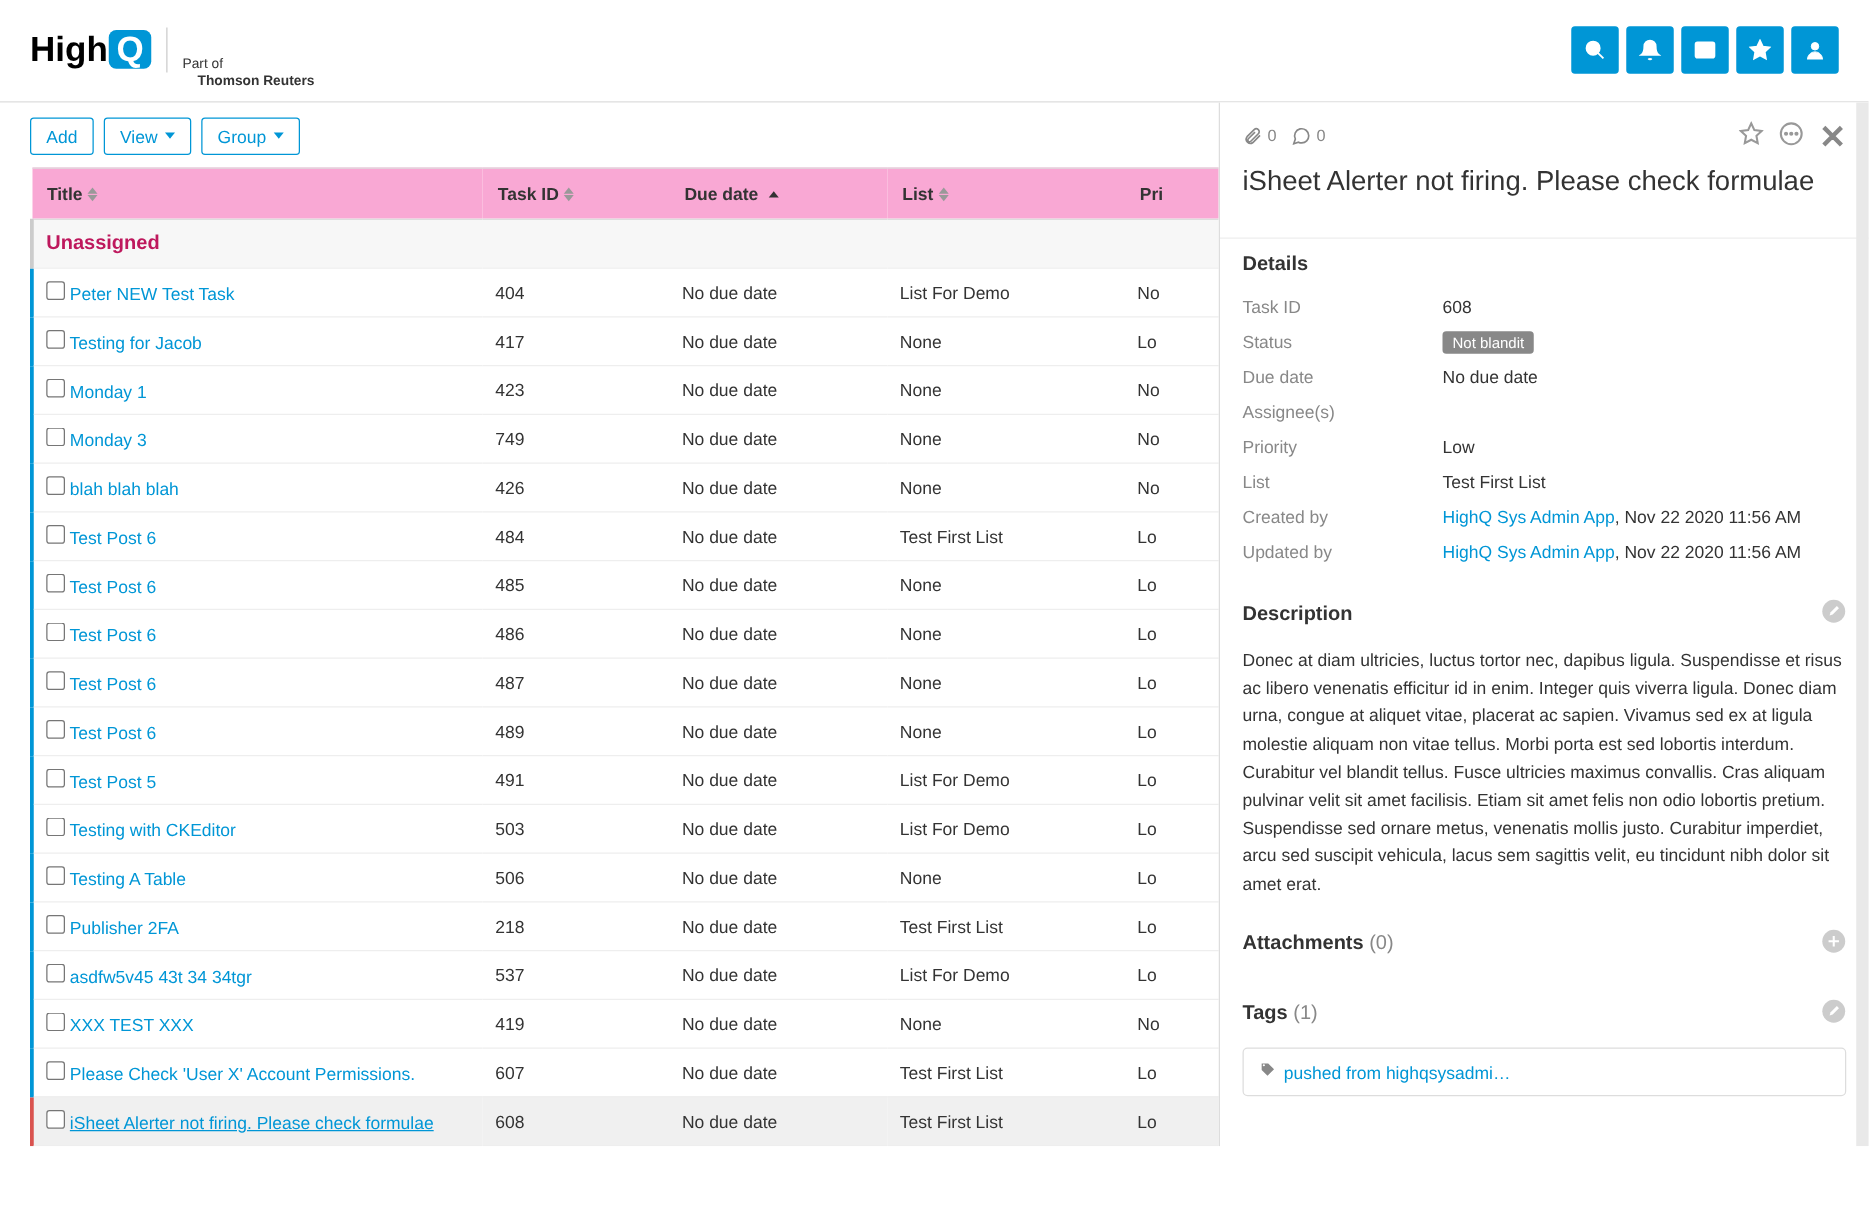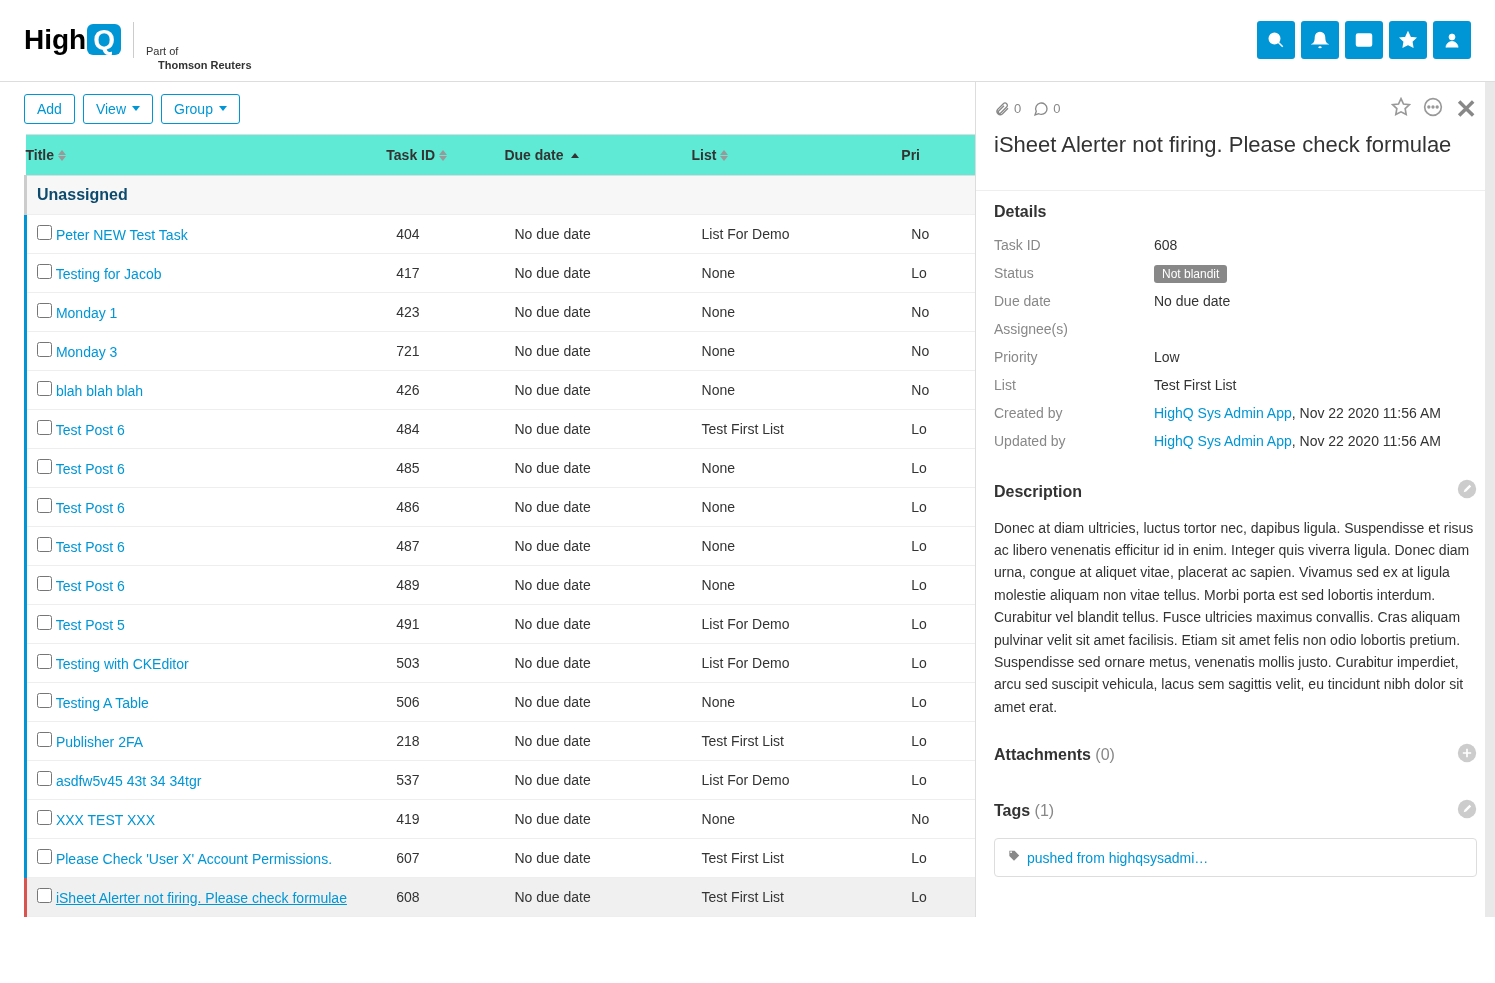--- a/index.html
+++ b/index.html
@@ -16,26 +16,26 @@
 .top-btn { width: 38px; height: 38px; background: #0096d6; color: #fff; display: flex; align-items: center; justify-content: center; border-radius: 3px; cursor: pointer; }
 .top-btn svg { width: 18px; height: 18px; fill: #fff; stroke: #fff; }
 
 .main-wrap { display: flex; position: relative; justify-content: center; }
 .left-pane { flex: 1; padding: 12px 0 0 24px; min-width: 0; }
 .toolbar { display: flex; gap: 8px; margin-bottom: 10px; }
 .tool-btn { border: 1px solid #0096d6; color: #0096d6; background: #fff; padding: 6px 12px; border-radius: 3px; font-size: 14px; cursor: pointer; display: inline-flex; align-items: center; gap: 4px; }
 .caret { width: 0; height: 0; border-left: 4px solid transparent; border-right: 4px solid transparent; border-top: 5px solid #0096d6; margin-left: 2px; }
 
 .table { width: 100%; border-collapse: collapse; }
-.table th { text-align: left; background: #5eead4; padding: 12px 0; font-weight: 600; font-size: 14px; border-top: 1px solid #ddd; border-bottom: 1px solid #ddd; color: #333; }
+.table th { text-align: left; background: #f9a8d4; padding: 12px 12px; font-weight: 600; font-size: 14px; border-top: 1px solid #ddd; border-bottom: 1px solid #ddd; color: #333; }
 .table th .sort-icons { display: inline-flex; flex-direction: column; margin-left: 4px; vertical-align: middle; }
 .si-up { width: 0; height: 0; border-left: 4px solid transparent; border-right: 4px solid transparent; border-bottom: 5px solid #999; margin-bottom: 1px; }
 .si-down { width: 0; height: 0; border-left: 4px solid transparent; border-right: 4px solid transparent; border-top: 5px solid #999; }
 .si-up.active { border-bottom-color: #333; }
-.group-row td { background: #f7f7f7; font-weight: 700; font-size: 16px; color: #0c4a6e; padding: 10px 12px; border-bottom: 1px solid #ddd; }
+.group-row td { background: #f7f7f7; font-weight: 700; font-size: 16px; color: #be185d; padding: 10px 12px; border-bottom: 1px solid #ddd; }
 .table tbody tr { border-left: 3px solid #0096d6; }
 .table tbody tr.selected { background: #f0f0f0; border-left-color: #d9534f; }
 .table tbody tr.group-row { border-left: 3px solid #ccc; }
 .table td { padding: 10px 10px; border-bottom: 1px solid #eee; vertical-align: middle; }
 .row-cb { width: 30px; }
 .row-cb input { width: 15px; height: 15px; }
 .title-link { color: #0096d6; text-decoration: none; }
 .selected .title-link { text-decoration: underline; }
 .col-title { width: 38%; }
 
@@ -166,21 +166,21 @@
           </tr>
           <tr>
             <td class="col-title"><span class="row-cb"><input type="checkbox" style=""></span> <a href="#" class="title-link">Monday 1</a></td>
             <td>423</td>
             <td>No due date</td>
             <td>None</td>
             <td>No</td>
           </tr>
           <tr>
             <td class="col-title"><span class="row-cb"><input type="checkbox" style=""></span> <a href="#" class="title-link">Monday 3</a></td>
-            <td>721</td>
+            <td>749</td>
             <td>No due date</td>
             <td>None</td>
             <td>No</td>
           </tr>
           <tr>
             <td class="col-title"><span class="row-cb"><input type="checkbox" style=""></span> <a href="#" class="title-link">blah blah blah</a></td>
             <td>426</td>
             <td>No due date</td>
             <td>None</td>
             <td>No</td>

